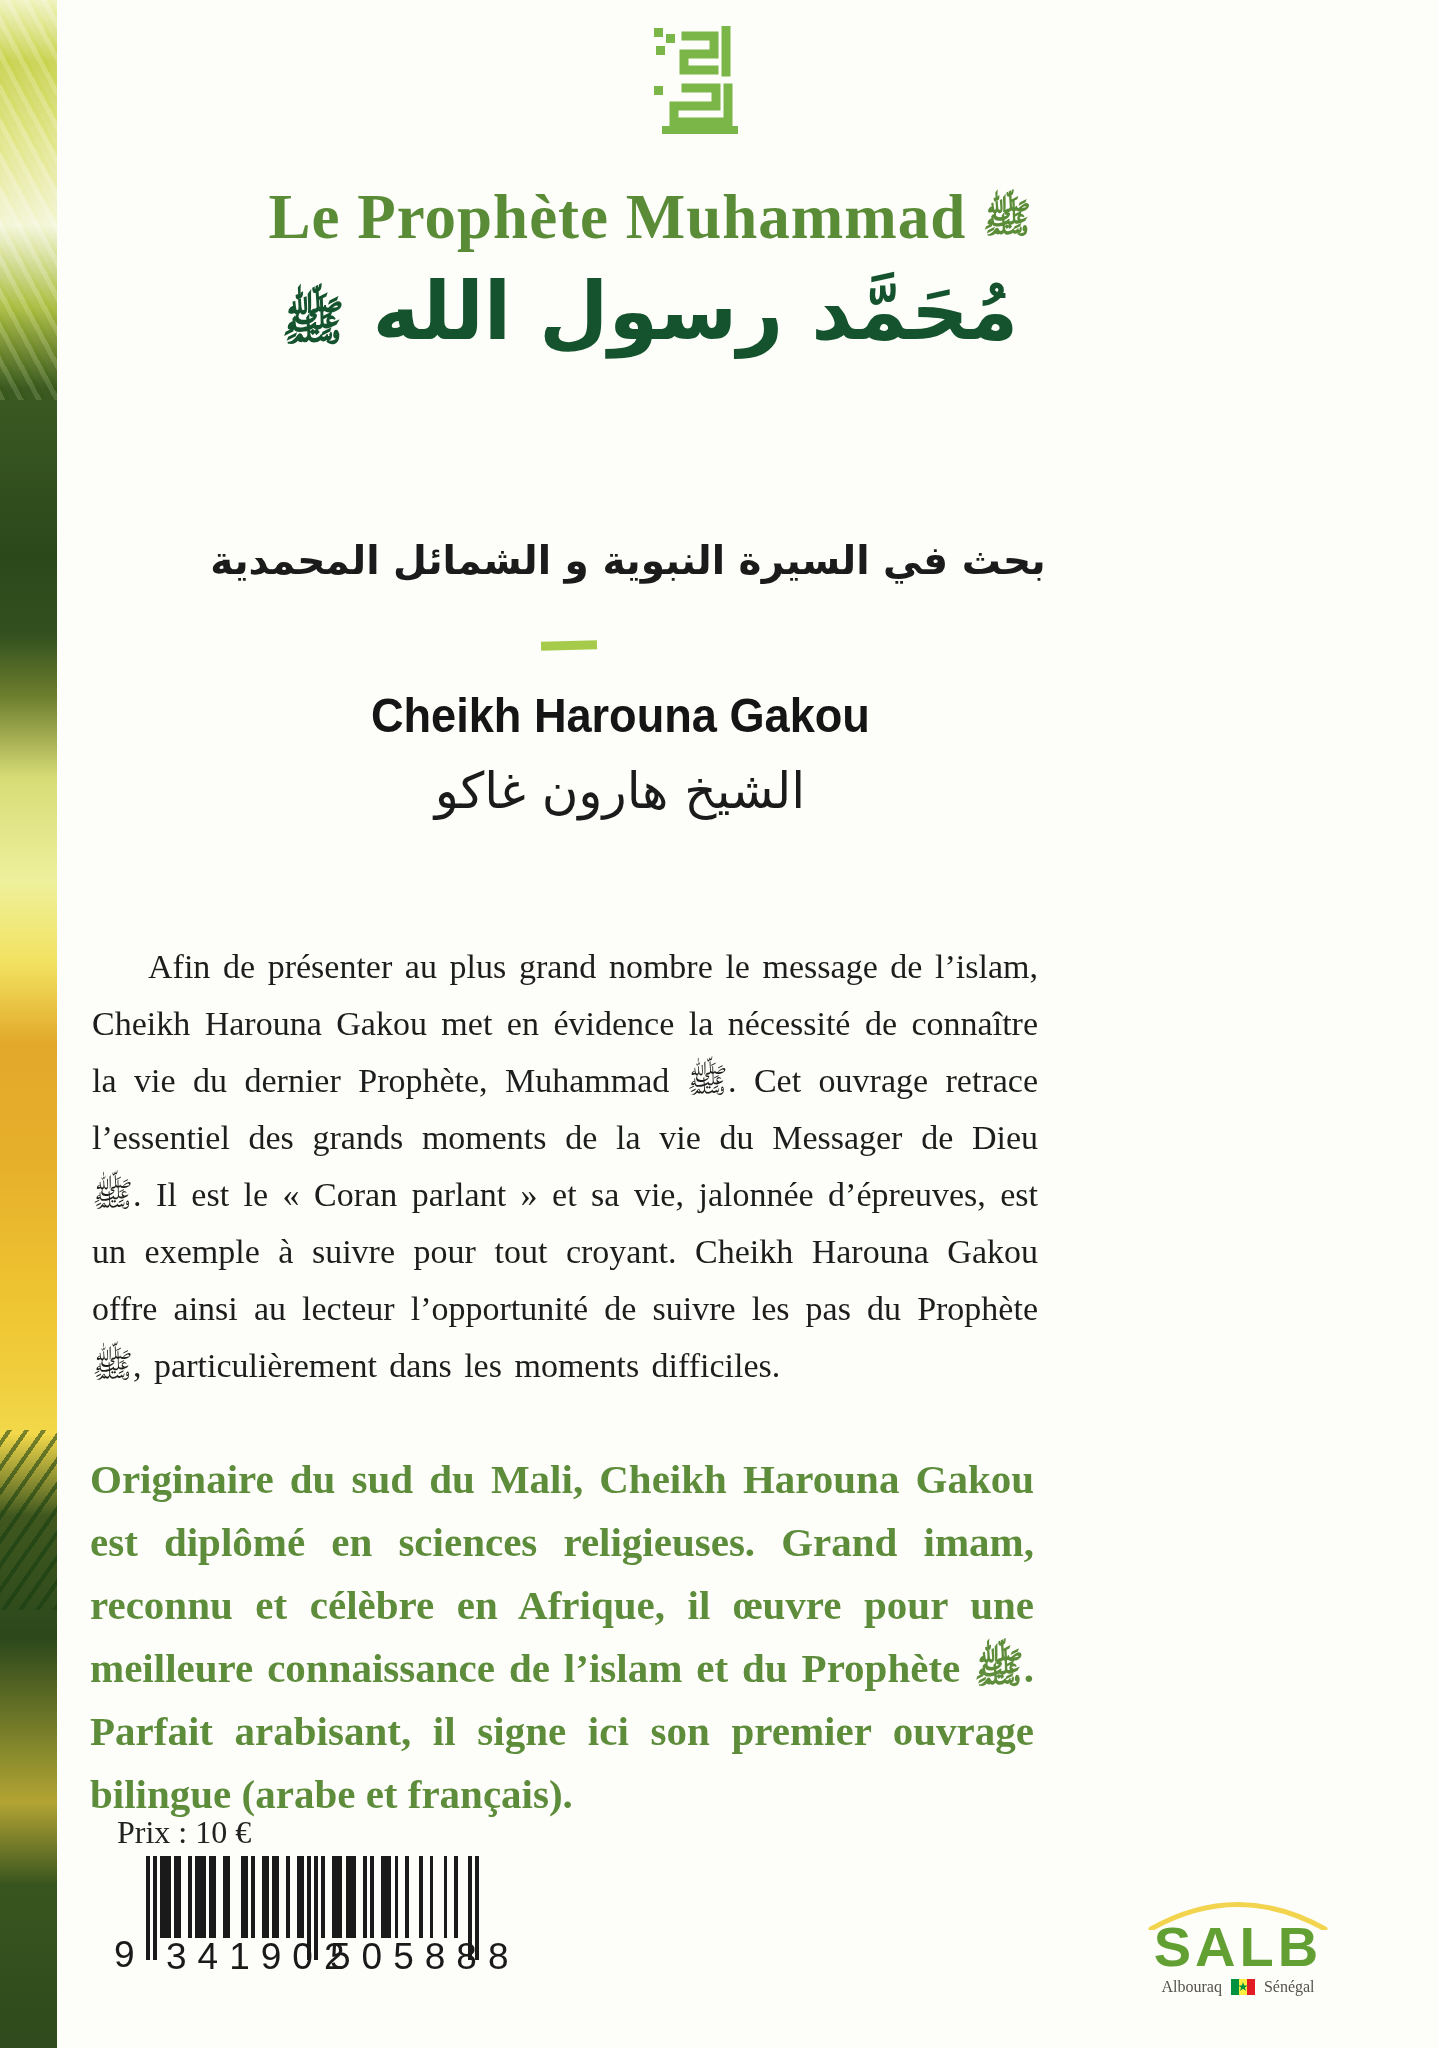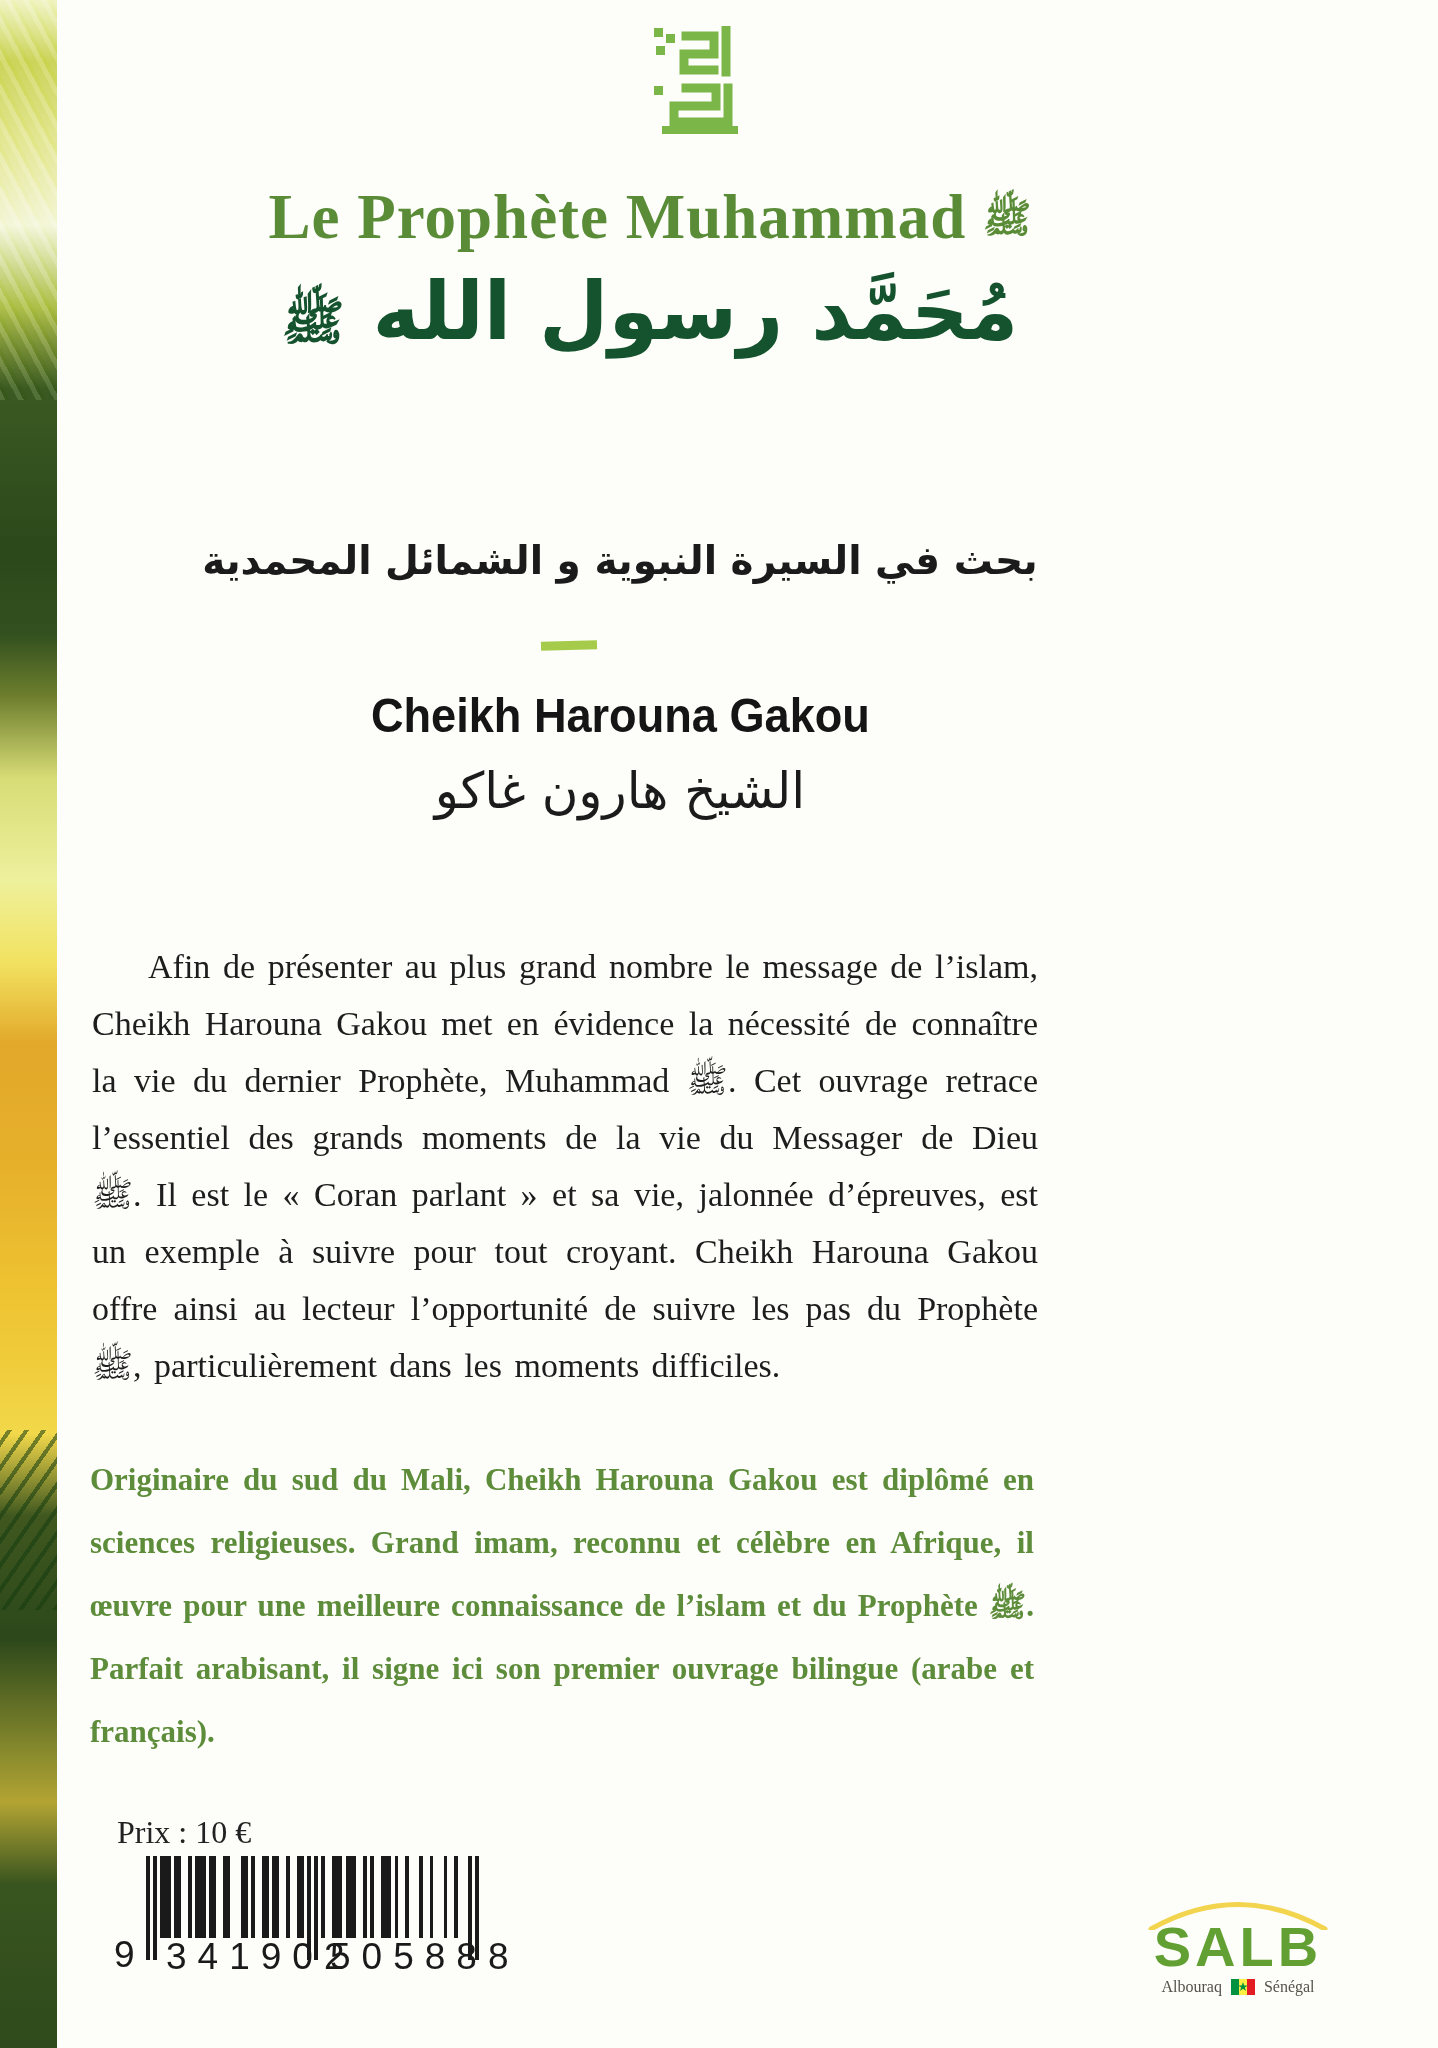--- a/index.html
+++ b/index.html
@@ -61,21 +61,21 @@
   .subtitle-fr .squeeze{
     display:inline-block;transform:scaleX(.88);transform-origin:center;
     font-family:"Liberation Sans", sans-serif;font-weight:bold;font-size:36px;
     letter-spacing:-1px;
   }
   .subtitle-fr .saw{font-size:30px;color:#191919;vertical-align:2px;}
 
   .subtitle-ar{
     top:538px;
     font-family:"DejaVu Sans", sans-serif;font-weight:bold;
-    font-size:39px;color:#1b1b1b;white-space:nowrap;
+    font-size:39px;color:#1b1b1b;white-space:nowrap;padding-left:8px;
   }
 
   .divider{
     position:absolute;left:541px;top:641px;width:56px;height:9px;
     background:#a6cb4a;transform:rotate(-1.5deg);
   }
 
   .author-fr{
     top:688px;color:#151515;white-space:nowrap;
   }
@@ -91,21 +91,21 @@
 
   .main-paragraph{
     position:absolute;left:92px;top:938px;width:946px;
     font-family:"Liberation Serif", serif;font-size:34px;line-height:57px;
     color:#1d1d1d;text-align:justify;text-indent:56px;
     word-spacing:4px;
   }
   .bio-paragraph{
     position:absolute;left:90px;top:1448px;width:944px;
     font-family:"Liberation Serif", serif;font-weight:bold;
-    font-size:31px;line-height:63px;color:#5d8c3a;text-align:justify;
+    font-size:41px;line-height:63px;color:#5d8c3a;text-align:justify;
   }
 
   .price{
     position:absolute;left:117px;top:1814px;
     font-family:"Liberation Serif", serif;font-size:32px;color:#222;
   }
 
   
   .barcode{position:absolute;left:118px;top:1856px;width:360px;height:140px;}
   .barcode .bars{position:absolute;left:28px;top:0;height:104px;}

